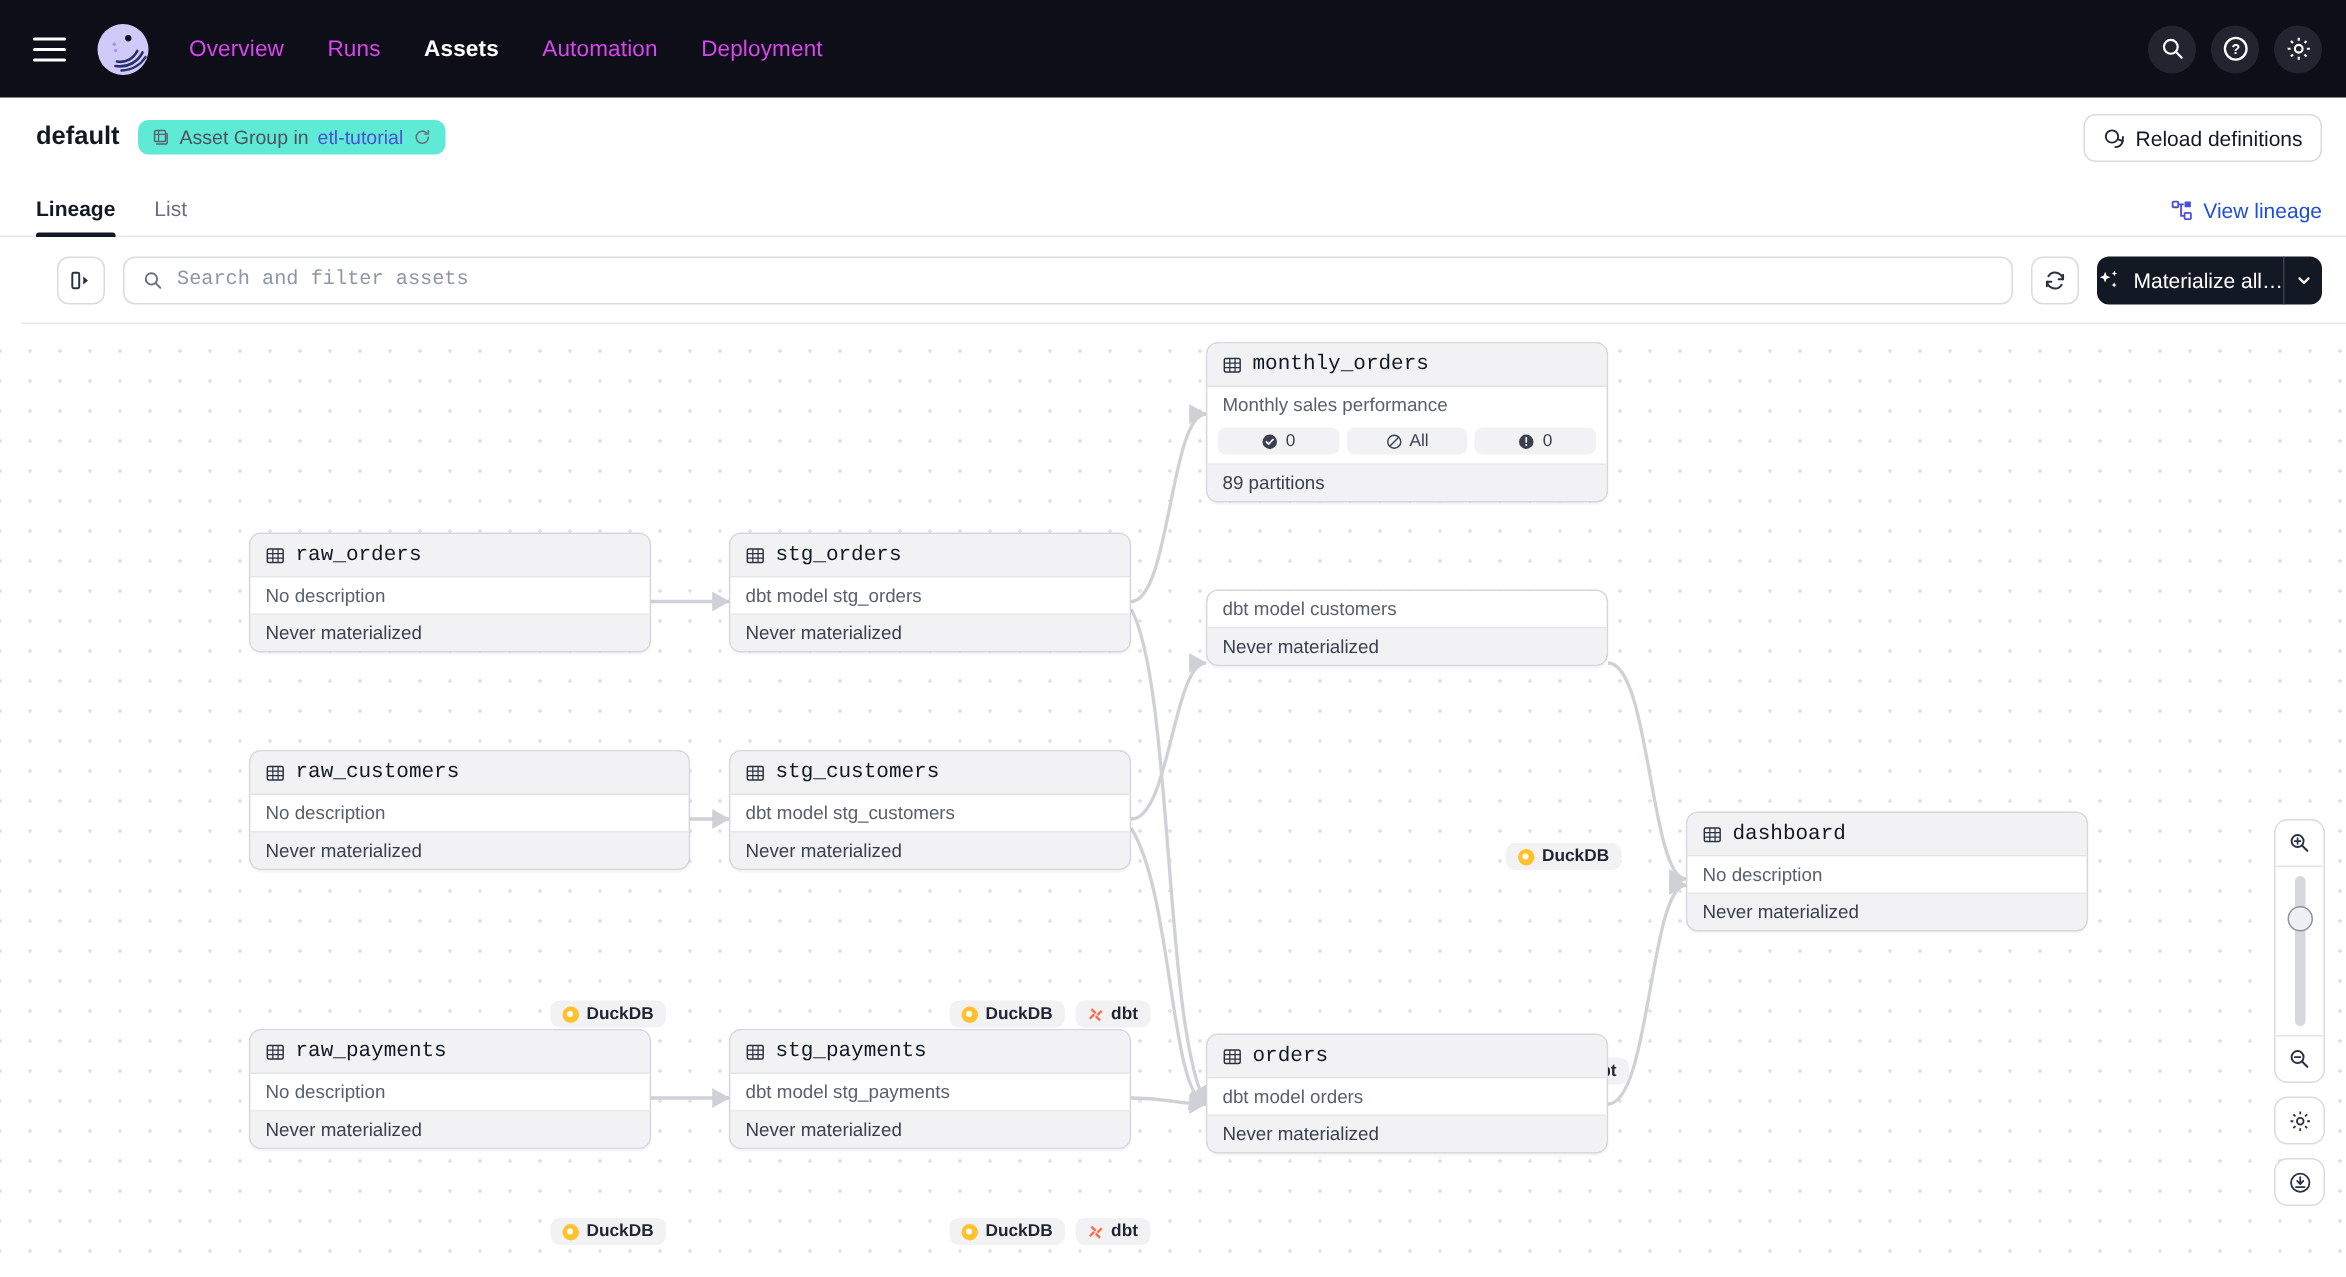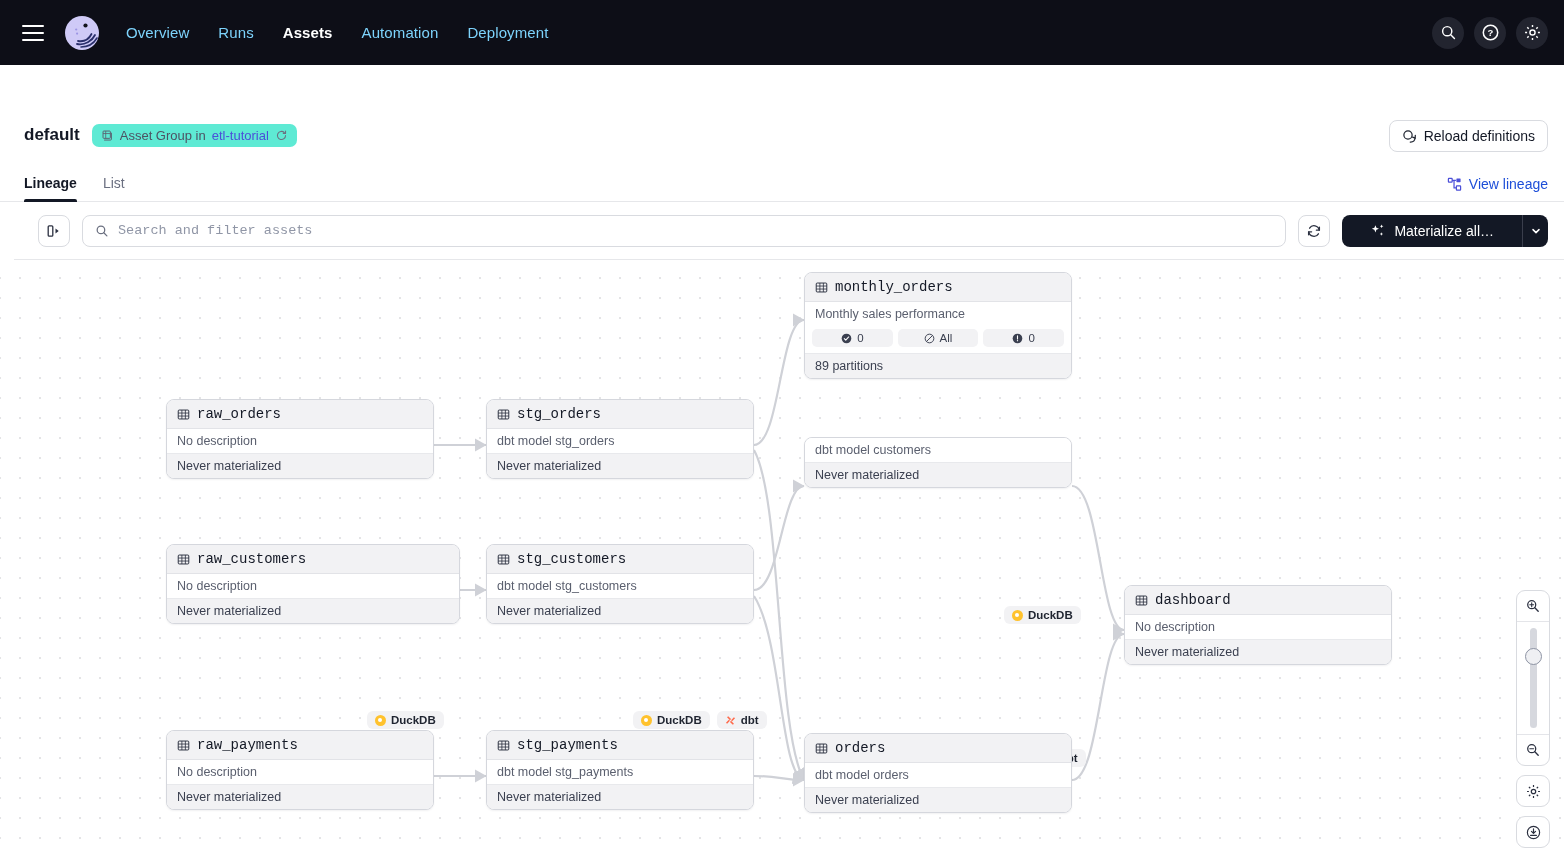--- a/index.html
+++ b/index.html
@@ -15,30 +15,30 @@
     height: 65px; background: #0D0E17;
     display: flex; align-items: center;
     padding: 0 18px 0 22px;
     position: relative;
   }
   .hamburger { width: 22px; height: 16px; display: flex; flex-direction: column;
     justify-content: space-between; cursor: pointer; margin-right: 18px; }
   .hamburger span { display: block; height: 2px; background: #ffffff; border-radius: 1px; }
   #logo { width: 40px; height: 40px; margin-right: 24px; flex: 0 0 auto; }
   .navlinks { display: flex; align-items: center; gap: 29px; }
-  .navlink { color: #7dd3fc; font-size: 15px; cursor: pointer; letter-spacing: .1px; }
+  .navlink { color: #d946ef; font-size: 15px; cursor: pointer; letter-spacing: .1px; }
   .navlink.active { color: #ffffff; font-weight: bold; }
   .nav-right { position: absolute; right: 16px; top: 0; height: 65px;
     display: flex; align-items: center; gap: 10px; }
   .circ-btn { width: 32px; height: 32px; border-radius: 50%; background: #22242F;
     display: flex; align-items: center; justify-content: center; cursor: pointer; }
 
   
   #pagehead { height: 52px; display: flex; align-items: center; padding: 0 0 0 24px;
-    position: relative; margin-top: 44px; }
+    position: relative; }
   #page-title { font-size: 17px; font-weight: bold; color: #131825; }
   .chip { display: inline-flex; align-items: center; gap: 6px;
     background: #5eead4; border-radius: 7px; padding: 4px 9px; margin-left: 12px;
     font-size: 13px; color: #4D5263; }
   .chip a { color: #4B4FD8; text-decoration: none; cursor: pointer; }
   .btn-outline { position: absolute; right: 16px; top: 11px;
     display: inline-flex; align-items: center; gap: 7px;
     border: 1px solid #D9DBE0; border-radius: 8px; background: #fff;
     padding: 7px 12px; font-size: 14px; color: #131825; cursor: pointer; }
 
@@ -61,21 +61,21 @@
     background: #fff; display: flex; align-items: center; justify-content: center;
     cursor: pointer; flex: 0 0 auto; }
   #searchbox { flex: 1 1 auto; height: 32px; border: 1px solid #D9DBE0; border-radius: 8px;
     display: flex; align-items: center; gap: 9px; padding: 0 12px; background: #fff; }
   #search-input { border: none; outline: none; flex: 1; font-size: 13.5px;
     font-family: "Liberation Mono", monospace; color: #131825; background: transparent; }
   #search-input::placeholder { color: #9096A6; }
   #materialize-group { display: flex; align-items: stretch; background: #131825;
     border-radius: 8px; overflow: hidden; flex: 0 0 auto; cursor: pointer; }
   #materialize-btn { display: flex; align-items: center; gap: 8px; color: #fff;
-    font-size: 14px; padding: 8px 28px; white-space: nowrap; }
+    font-size: 14px; padding: 8px 0; white-space: nowrap; }
   #materialize-caret { width: 26px; display: flex; align-items: center;
     justify-content: center; border-left: 1px solid #3A3E4C; }
 
   
   #canvas { position: relative; width: 1564px; height: 625px; overflow: hidden;
     background-color: #fff;
     background-image: radial-gradient(#E4E4E6 1.1px, transparent 1.2px);
     background-size: 20px 20px; background-position: 10px 8px; }
   #edges { position: absolute; inset: 0; width: 1564px; height: 625px; }
 

